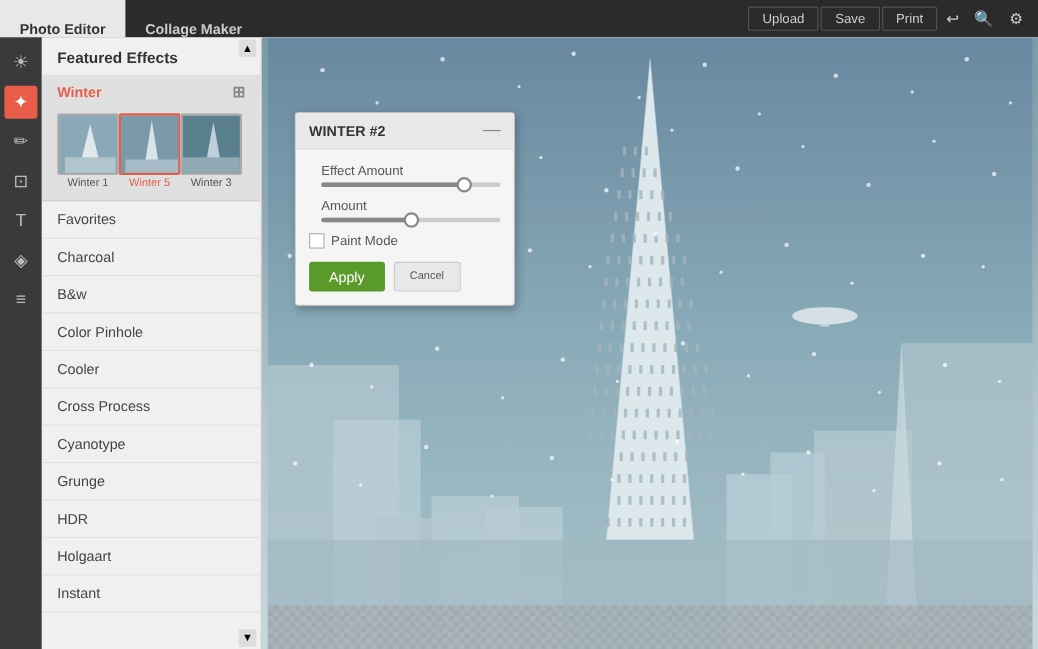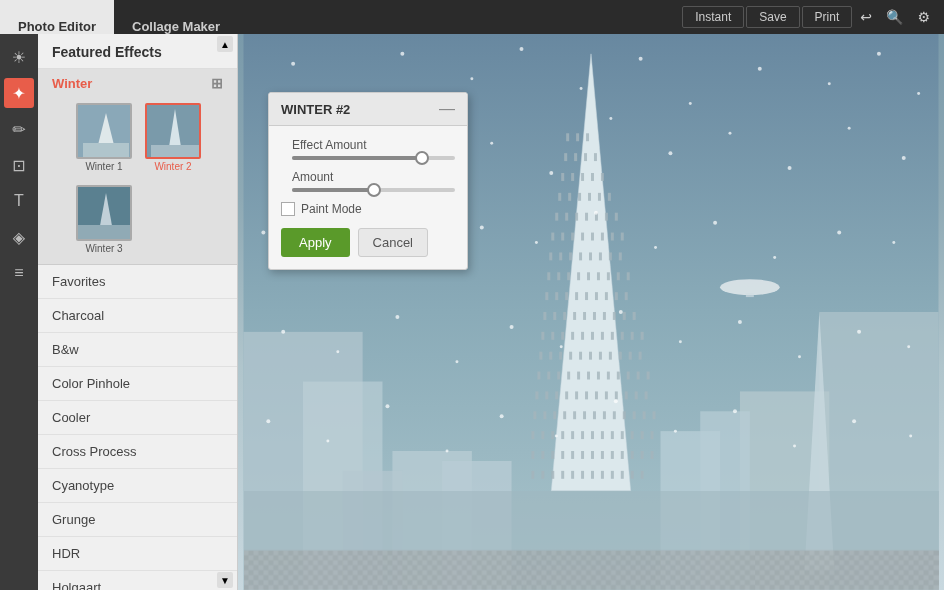--- a/index.html
+++ b/index.html
@@ -131,23 +131,22 @@
       align-items: flex-end;
       justify-content: space-between;
     }
     .filter-section-header .adjust-icon {
       font-size: 14px;
       color: #888;
     }
     .filter-thumbs {
       display: flex;
       flex-wrap: wrap;
-      gap: 13px;
+      gap: 0;
       padding: 6px 14px 10px;
-      margin-left: 24px;
     }
     .filter-thumb {
       width: 56px;
       display: flex;
       flex-direction: column;
       align-items: center;
       cursor: pointer;
     }
     .filter-thumb .thumb-img {
       width: 56px;
@@ -197,21 +196,21 @@
     .city-bg {
       width: 100%;
       height: 100%;
       background: linear-gradient(180deg, #7a9aaa 0%, #8faab5 30%, #b0c5cc 60%, #c8d8df 100%);
       position: relative;
     }
 
     
     .popup {
       position: absolute;
-      top: 58px;
+      top: 68px;
       left: 30px;
       width: 200px;
       background: #f5f5f5;
       border: 1px solid #ccc;
       border-radius: 3px;
       box-shadow: 2px 3px 8px rgba(0,0,0,0.25);
       z-index: 100;
     }
     .popup-header {
       display: flex;
@@ -314,21 +313,21 @@
       border-radius: 3px;
       font-size: 13px;
     }
     .btn-cancel {
       background: #e8e8e8;
       color: #555;
       border: 1px solid #ccc;
       padding: 6px 14px;
       cursor: pointer;
       border-radius: 3px;
-      font-size: 13px;
+      font-size: 10px;
     }
 
     
     .city-scene {
       width: 100%;
       height: 100%;
       position: absolute;
       top: 0; left: 0;
     }
 
@@ -342,21 +341,21 @@
 
 <div class="top-bar">
   <div class="tab active">
     <span>Photo Editor</span>
   </div>
   <div class="tab">
     <span>Collage Maker</span>
   </div>
   <div class="tab-spacer"></div>
   <div class="top-actions">
-    <button class="top-btn">Instant</button>
+    <button class="top-btn">Upload</button>
     <button class="top-btn">Save</button>
     <button class="top-btn">Print</button>
     <button class="top-icon-btn">↩</button>
     <button class="top-icon-btn">🔍</button>
     <button class="top-icon-btn">⚙</button>
   </div>
 </div>
 
 <div class="main">
 
@@ -396,21 +395,21 @@
         </div>
 
         <div class="filter-thumb selected">
           <div class="thumb-img thumb-winter2">
             <svg width="56" height="56" viewBox="0 0 56 56">
               <rect width="56" height="56" fill="#7a9aaa"></rect>
               <polygon points="22,42 28,4 34,42" fill="#dce8ec" opacity="0.95"></polygon>
               <rect x="4" y="40" width="48" height="16" fill="#a5bbc5"></rect>
             </svg>
           </div>
-          <span class="thumb-label">Winter 2</span>
+          <span class="thumb-label">Winter 5</span>
         </div>
 
         <div class="filter-thumb">
           <div class="thumb-img thumb-winter3">
             <svg width="56" height="56" viewBox="0 0 56 56">
               <rect width="56" height="56" fill="#5a8090"></rect>
               <polygon points="21,44 28,6 35,44" fill="#ccd8e0" opacity="0.9"></polygon>
               <rect x="0" y="38" width="56" height="18" fill="#90aab5"></rect>
             </svg>
           </div>

